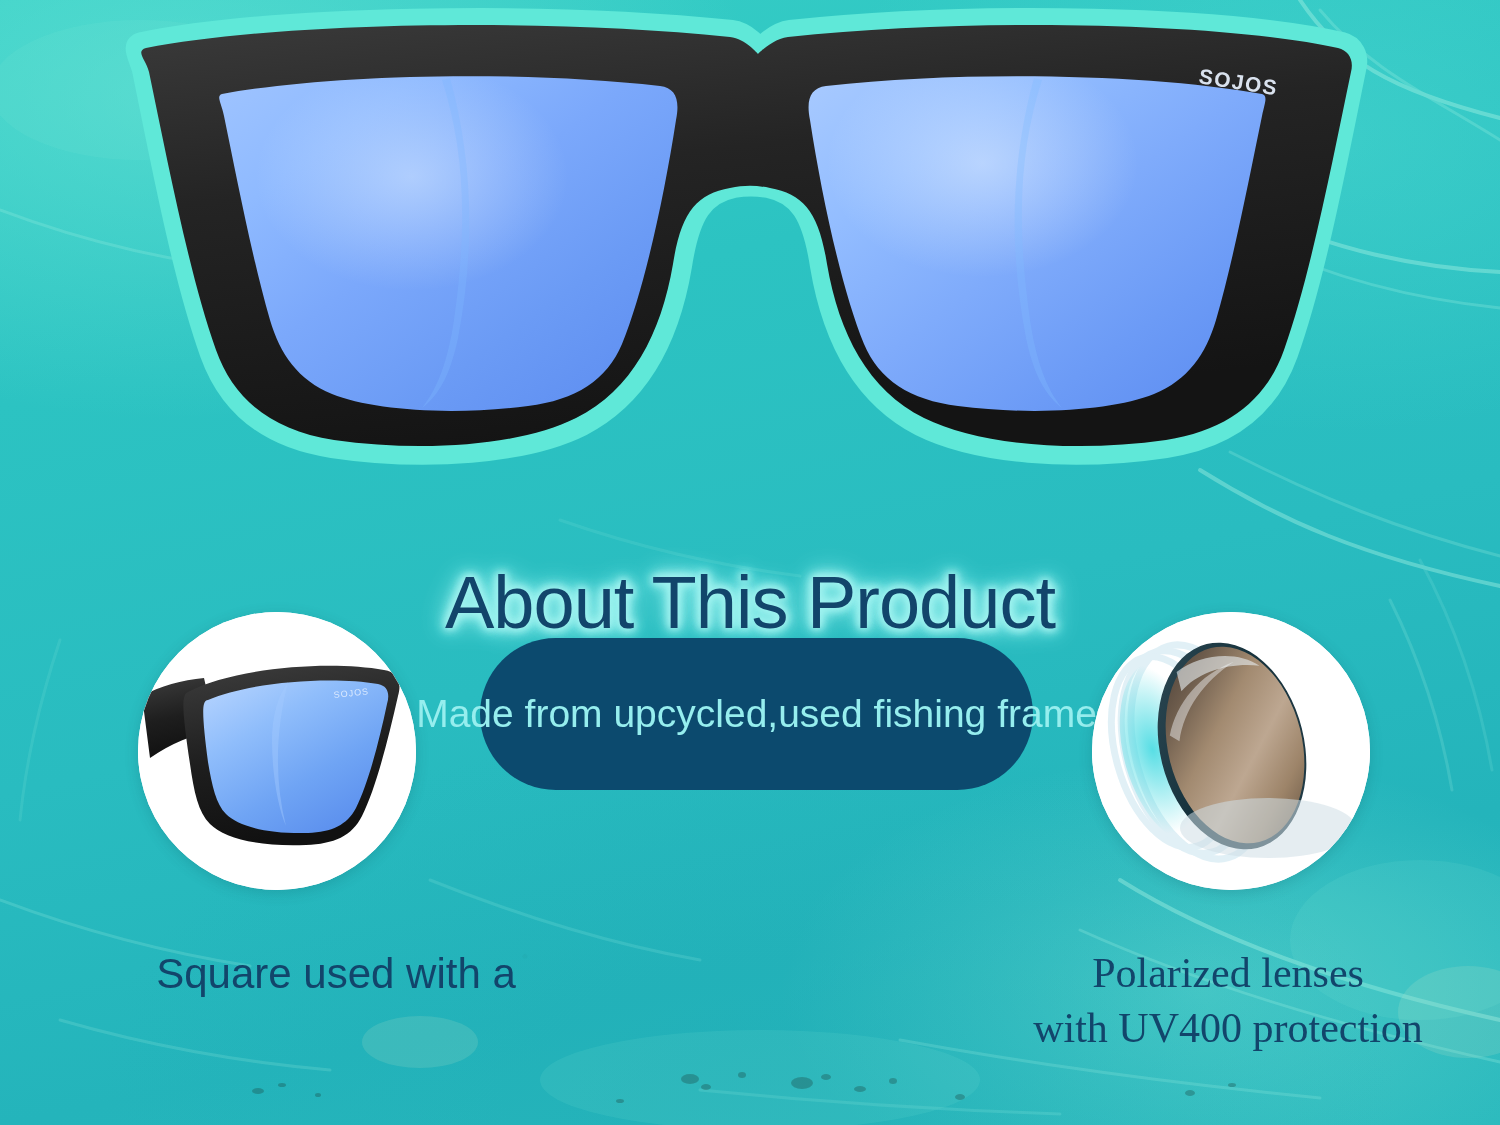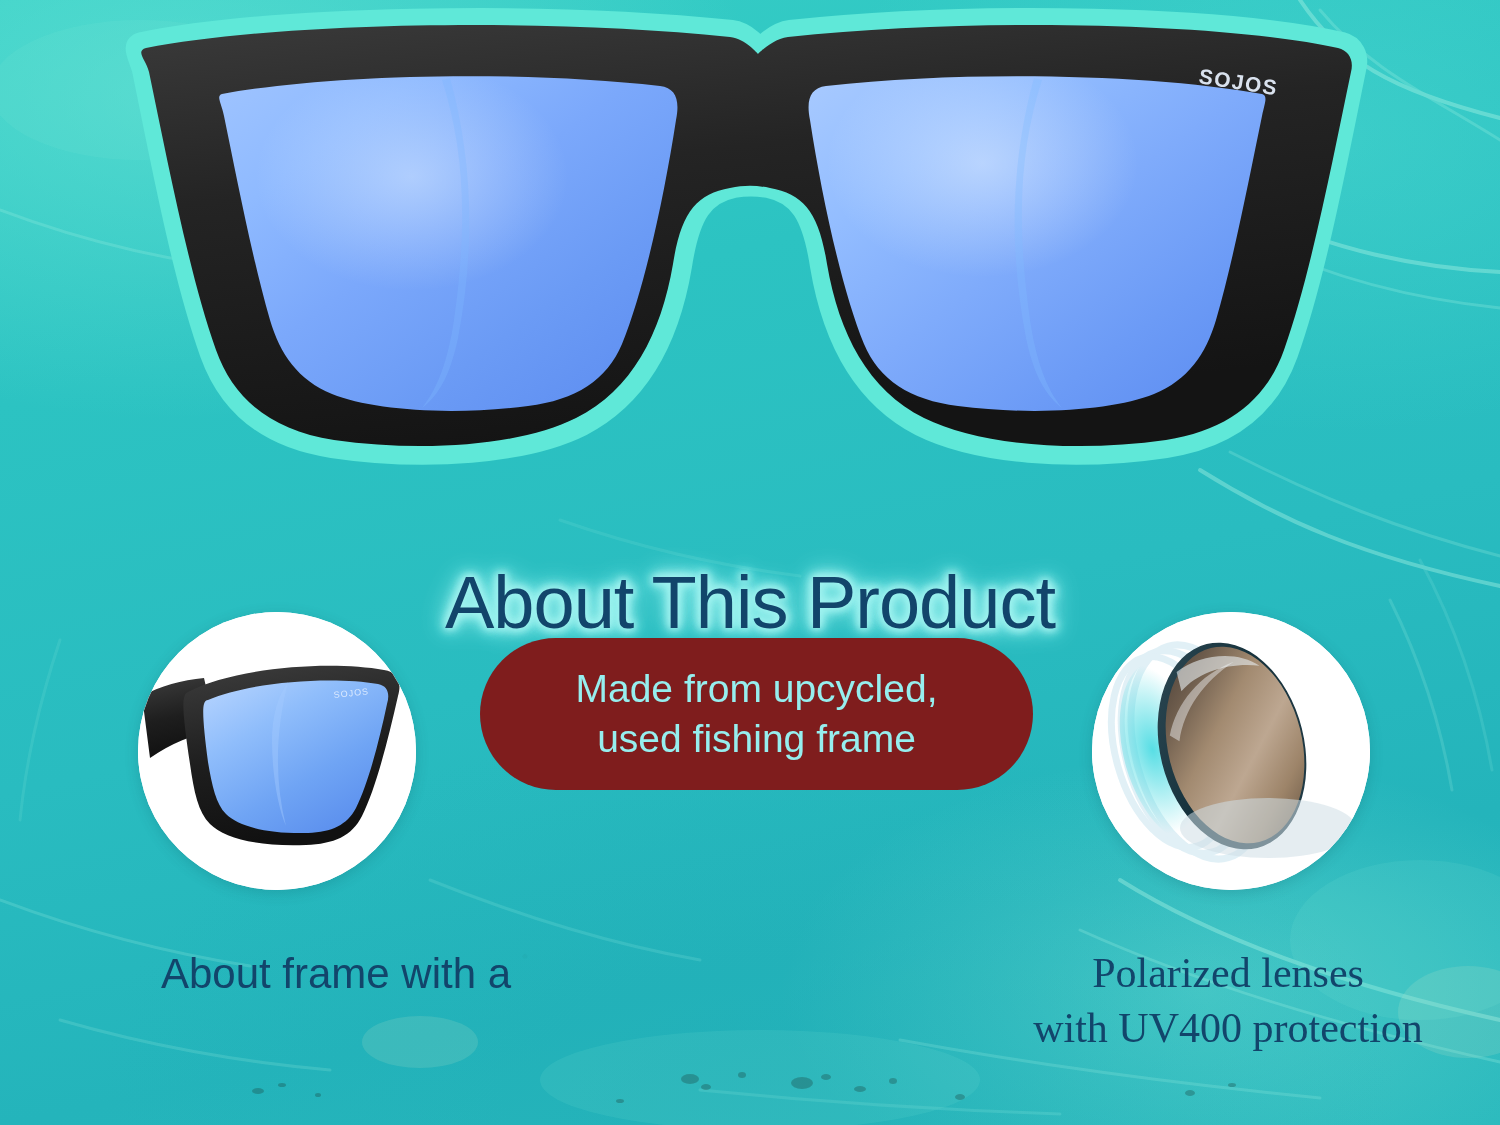--- a/index.html
+++ b/index.html
@@ -41,22 +41,22 @@
     text-shadow:
       0 0 14px #9df2ef, 0 0 14px #9df2ef, 0 0 22px #9df2ef,
       0 0 30px #a6f3ef, 0 0 9px #b6f6f2, 0 0 9px #b6f6f2;
     white-space:nowrap;
     margin-top:48px;
   }
 
   
   .pill{
     position:absolute;left:480px;top:638px;width:553px;height:152px;
-    background:#7f1d1d;border-radius:80px;
-    display:flex;flex-direction:column;align-items:center;justify-content:center;
+    background:#0c4a6e;border-radius:80px;
+    display:flex;flex-direction:row;align-items:center;justify-content:center;
     color:#96eeee;font-size:39px;line-height:1.28;text-align:center;
   }
   .pill div{white-space:nowrap;}
 
   
   .circle{position:absolute;width:278px;height:278px;border-radius:50%;overflow:hidden;
           background:#fff;box-shadow:0 3px 14px rgba(0,60,70,.18);}
   .circle svg{width:100%;height:100%;display:block;}
   #circle-left{left:138px;top:612px;}
   #circle-right{left:1092px;top:612px;}
@@ -291,21 +291,21 @@
       <ellipse cx="143" cy="133" rx="67" ry="100" fill="url(#cr-lens)" transform="rotate(-14 143 133)"></ellipse>
 
       <path d="M104,48 C132,36 168,42 186,62 C160,52 126,52 104,68 Z" fill="#e8eef2" opacity=".60" transform="rotate(-14 143 133)"></path>
       <path d="M82,108 C96,78 126,56 162,52 C128,64 102,86 90,116 Z" fill="#f3f6f8" opacity=".45" transform="rotate(-14 143 133)"></path>
 
       <ellipse cx="176" cy="216" rx="88" ry="30" fill="#cfdfe6" opacity=".55"></ellipse>
     </svg>
   </div>
 
   <div class="caption" id="caption-left">
-    <div>About frame with a</div>
+    <div>Square used with a</div>
   </div>
 
   <div class="caption" id="caption-right">
     <div>Polarized lenses</div>
     <div>with UV400 protection</div>
   </div>
 
 </div>
 
 </body></html>

